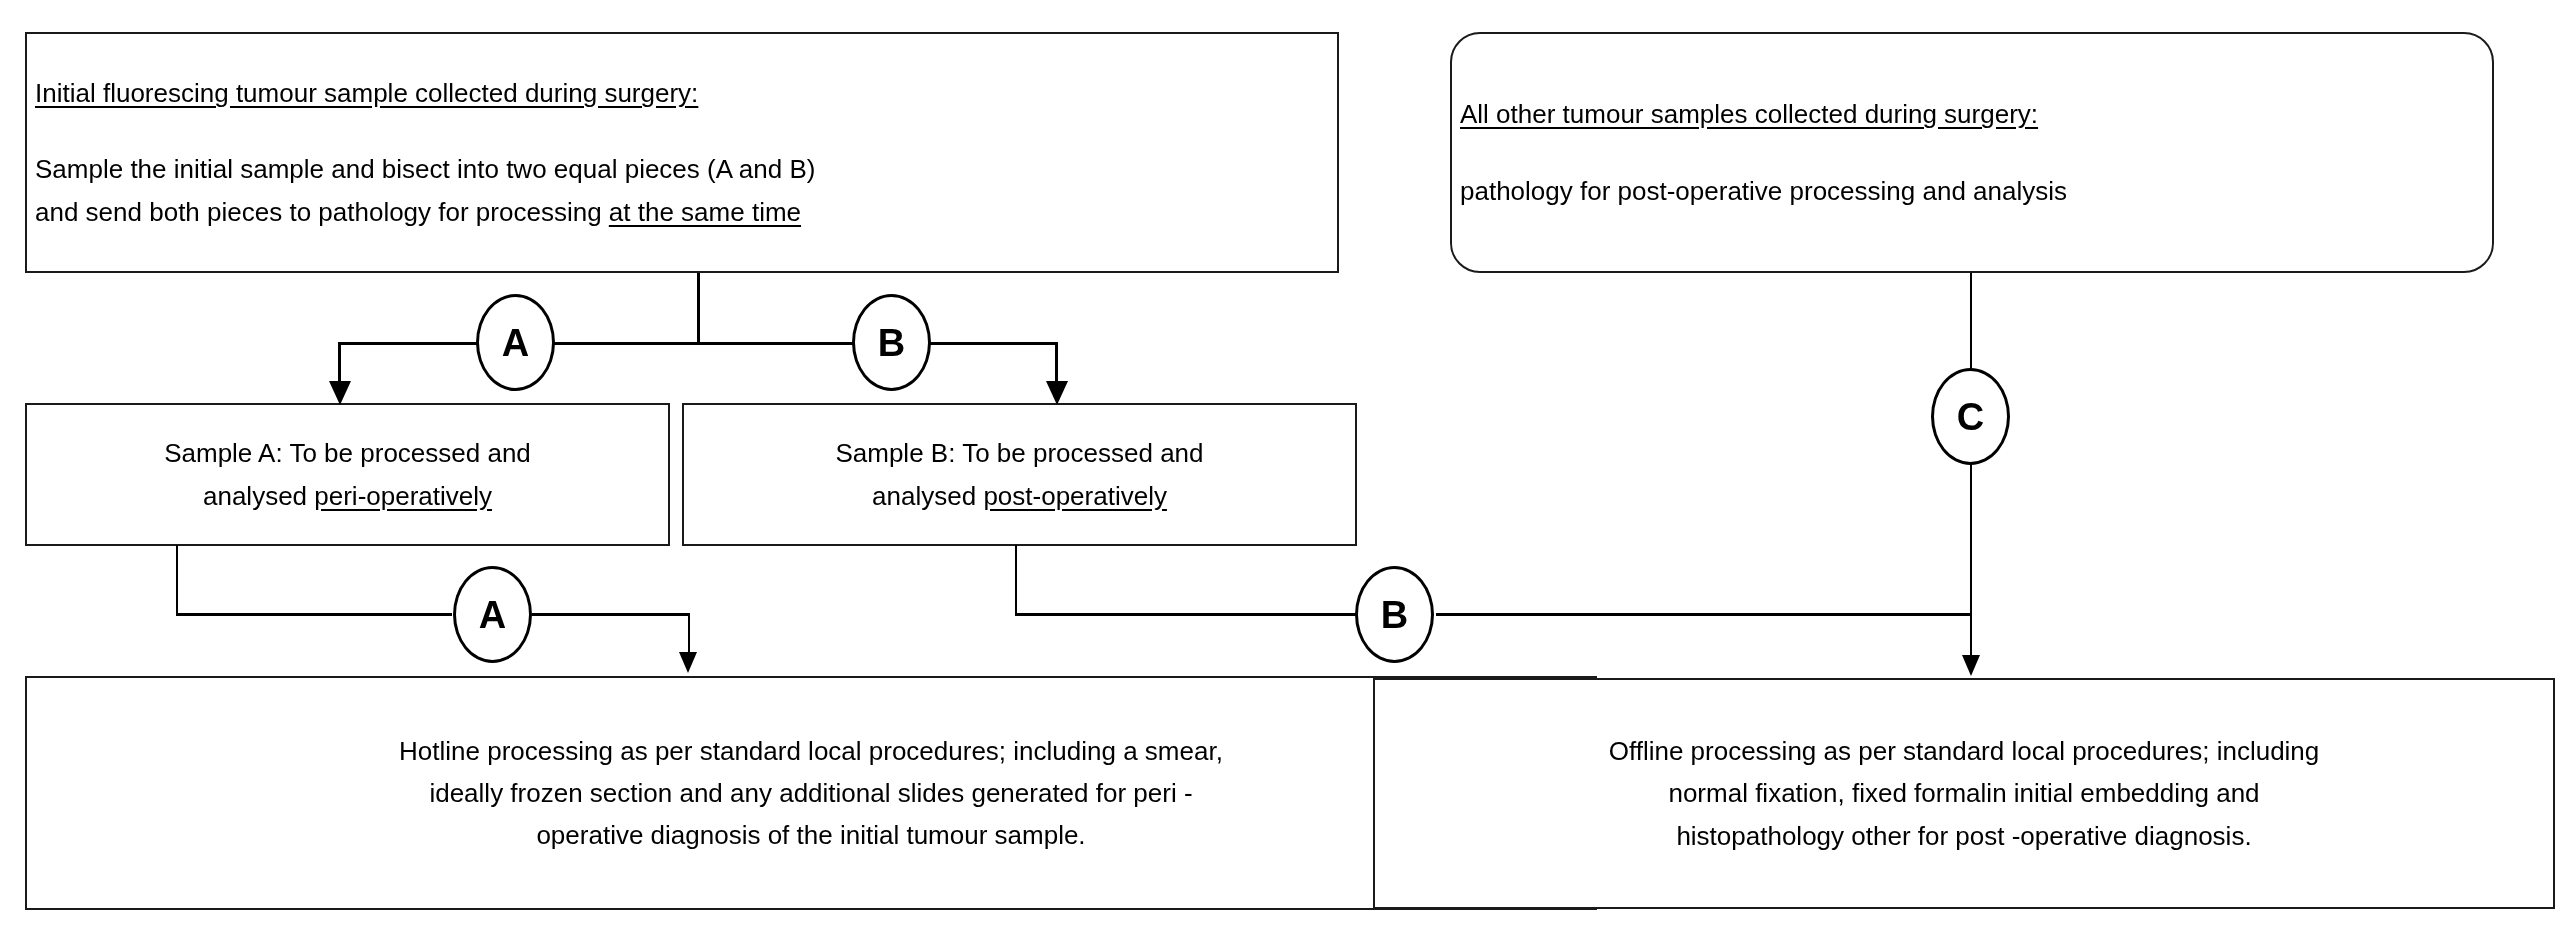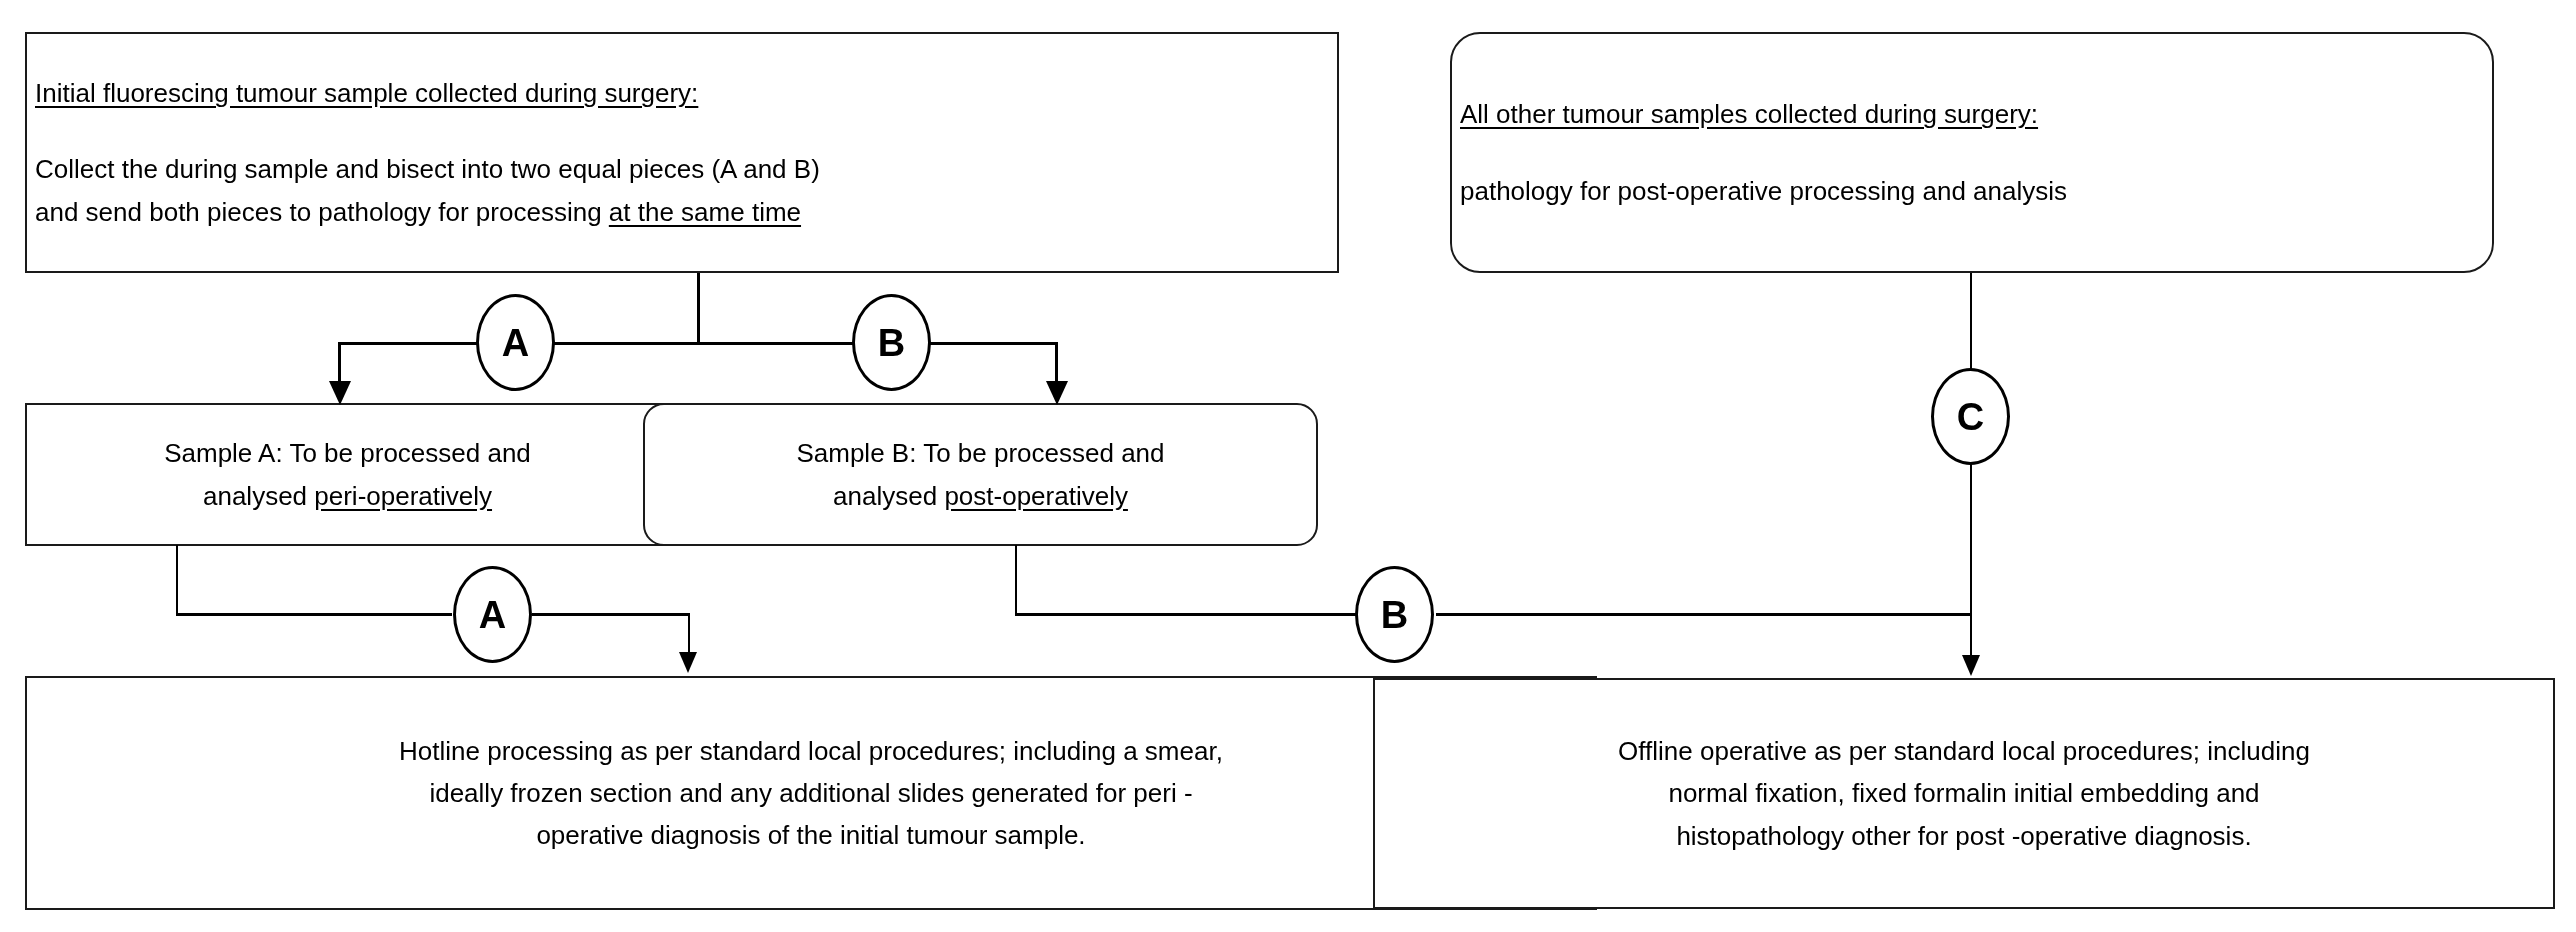--- a/index.html
+++ b/index.html
@@ -94,56 +94,56 @@
 </head>
 <body>
 
 <div id="canvas">
 
   <div class="box box-left-text" style="left:25px; top:32px; width:1314px; height:241px;">
     <p>
       <span class="u">Initial fluorescing tumour sample collected during surgery:</span>
     </p>
     <span class="gap"></span>
-    <p>Collect the during sample and bisect into two equal pieces (A and B)</p>
+    <p>Sample the initial sample and bisect into two equal pieces (A and B)</p>
     <p>
       <span>and send both pieces to pathology for processing </span><span class="u">at the same time</span>
     </p>
   </div>
 
   <div class="box box-left-text" style="left:1450px; top:32px; width:1044px; height:241px;border-radius:30px;">
     <p>
       <span class="u">All other tumour samples collected during surgery:</span>
     </p>
     <span class="gap"></span>
     <p>pathology for post-operative processing and analysis</p>
   </div>
 
   <div class="box box-center-text" style="left:25px; top:403px; width:645px; height:143px;">
     <p>Sample A: To be processed and</p>
     <p>
       <span>analysed </span><span class="u">peri-operatively</span>
     </p>
   </div>
 
-  <div class="box box-center-text" style="left:643px; top:403px; width:675px; height:143px;border-radius:21px;">
+  <div class="box box-center-text" style="left:682px; top:403px; width:675px; height:143px;">
     <p>Sample B: To be processed and</p>
     <p>
       <span>analysed </span><span class="u">post-operatively</span>
     </p>
   </div>
 
   <div class="box box-center-text" style="left:25px; top:676px; width:1572px; height:234px;">
     <p>Hotline processing as per standard local procedures; including a smear,</p>
     <p>ideally frozen section and any additional slides generated for peri -</p>
     <p>operative diagnosis of the initial tumour sample.</p>
   </div>
 
   <div class="box box-center-text" style="left:1373px; top:678px; width:1182px; height:231px;">
-    <p>Offline operative as per standard local procedures; including</p>
+    <p>Offline processing as per standard local procedures; including</p>
     <p>normal fixation, fixed formalin initial embedding and</p>
     <p>histopathology other for post -operative diagnosis.</p>
   </div>
 
   <div class="vline" style="left:697px; top:273px; height:71px;"></div>
 
   <div class="hline" style="left:338px; top:342px; width:359px;"></div>
 
   <div class="hline" style="left:697px; top:342px; width:361px;"></div>
 

